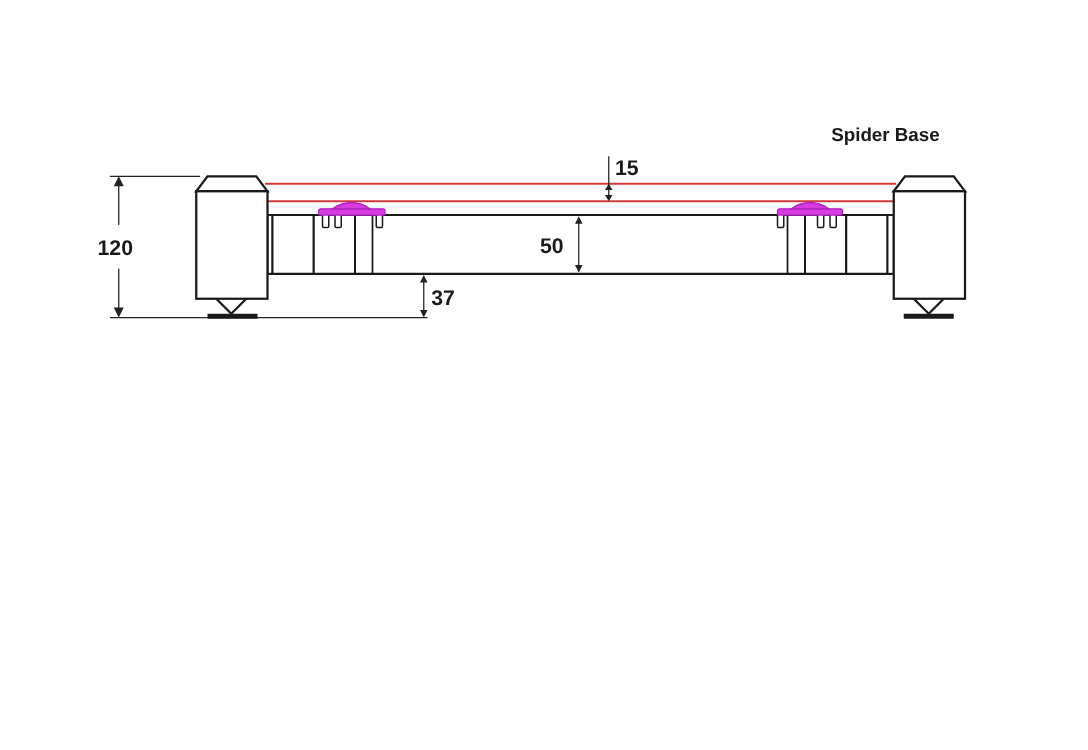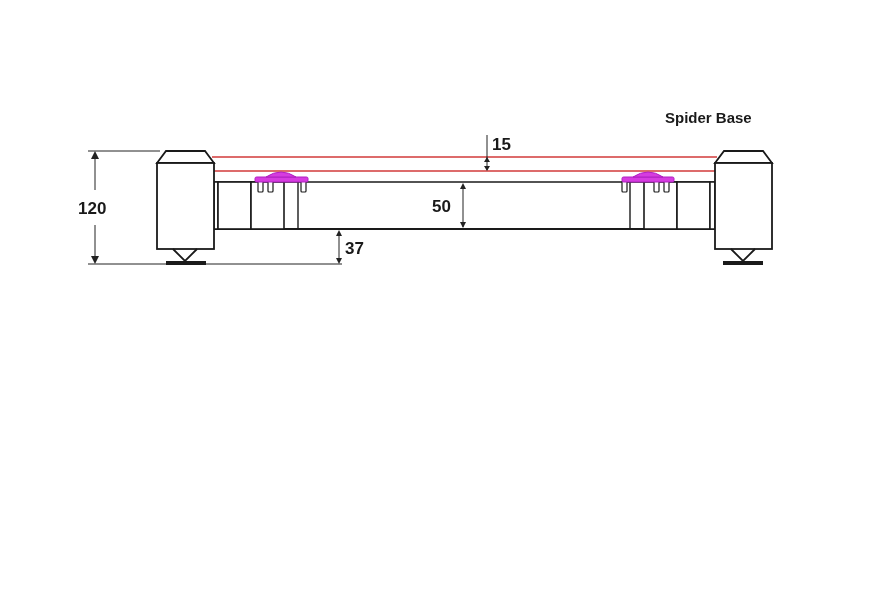--- a/index.html
+++ b/index.html
@@ -1,17 +1,17 @@
 <!DOCTYPE html>
 <html><head>
   <meta charset="utf-8">
   <style>
     html, body { margin: 0; padding: 0; background: #ffffff; }
     body { width: 870px; height: 600px; overflow: hidden; position: relative; }
-    .canvas { position: absolute; left: 0; top: 0; width: 870px; height: 428px; margin-top: 10px; }
+    .canvas { position: absolute; left: 0; top: 0; width: 870px; height: 428px; }
     svg { display: block; }
     .lbl { font-family: "Liberation Sans", sans-serif; font-weight: bold; fill: #1a1a1a; }
     .title { font-size: 15px; }
     .dim { font-size: 17px; }
     .thin { stroke: #222; stroke-width: 1; fill: none; }
     .red { stroke: #d23a3a; stroke-width: 1.6; }
     .pink { fill: #d63ce0; stroke: #b020c0; stroke-width: 1; }
   </style>
 </head>
 <body>

